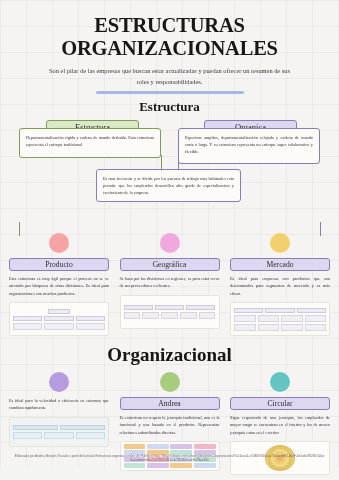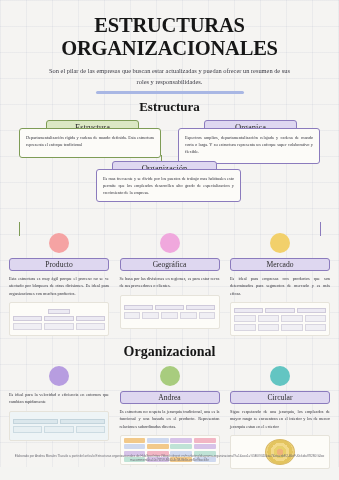--- a/index.html
+++ b/index.html
@@ -46,21 +46,21 @@
 
   
   .section-h {
     text-align: center;
     font-family: "Liberation Serif", serif;
     font-weight: bold;
     color: #161616;
   }
   .h-estructura { font-size: 13px; margin-top: 5px; }
   .h-divisional { font-size: 13.5px; }
-  .h-organizacional { font-size: 14px; }
+  .h-organizacional { font-size: 19px; }
 
   
   .top-map { position: relative; height: 112px; }
   .pill {
     position: absolute;
     height: 14px;
     border-radius: 3px;
     display: flex; align-items: center; justify-content: center;
     font-family: "Liberation Serif", serif;
     font-size: 8.5px;
@@ -179,21 +179,20 @@
     <div class="connector" style="left:320px; top:107px; width:1px; height:14px;"></div>
     <div class="connector green" style="left:161px; top:40px; width:1px; height:34px;"></div>
     <div class="connector" style="left:178px; top:40px; width:1px; height:34px;"></div>
 
     <div class="pill green" style="left:46px; top:5px; width:93px;">Estructura</div>
     <div class="body-box green" style="left:19px; top:13px; width:142px; height:30px;">Departamentalización rígida y cadena de mando definida. Esta estructura representa el enfoque tradicional</div>
 
     <div class="pill purple" style="left:204px; top:5px; width:93px;">Organica</div>
     <div class="body-box purple" style="left:178px; top:13px; width:142px; height:36px;">Espectros amplios, departamentalización relajada y cadena de mando corta o larga. Y su estructura representa un enfoque super colaborativo y flexible.</div>
 
-    <div class="pill purple" style="left:112px; top:46px; width:105px;">Organización</div>
     <div class="body-box purple" style="left:96px; top:54px; width:145px; height:33px;">Es mas frecuente y se divide por los puestos de trabajo mas habituales esto permite que los empleados desarrollen alto grado de especializacion y crecimiento de la empresa.</div>
   </div>
 
 
   <div class="row3" style="margin-top:6px;">
 
     <div class="card">
       <div class="dot" style="background:#f5a3a3;"></div>
       <div class="card-pill">Producto</div>
       <div class="card-text">Esta estructura es muy ágil porque el proceso no se ve afectado por bloqueos de otras divisiones. Es ideal para organizaciones con muchos productos.</div>

